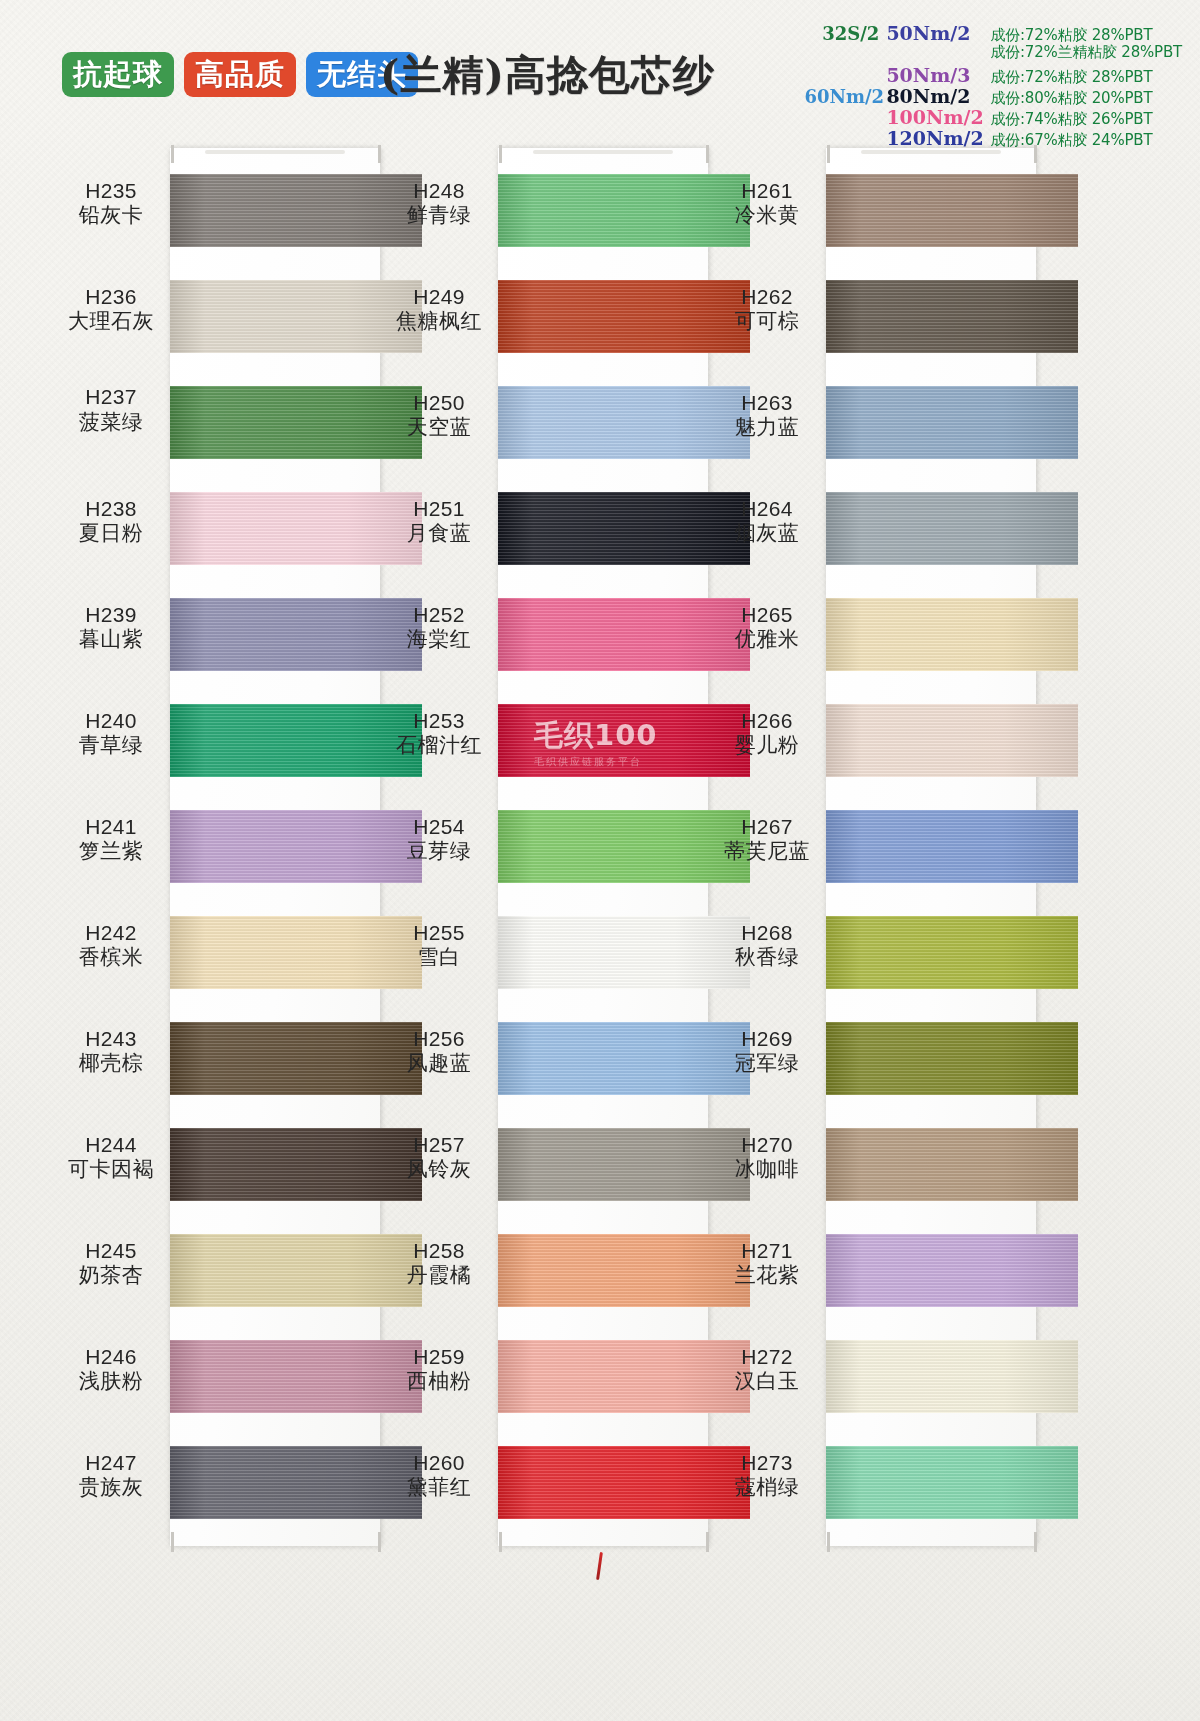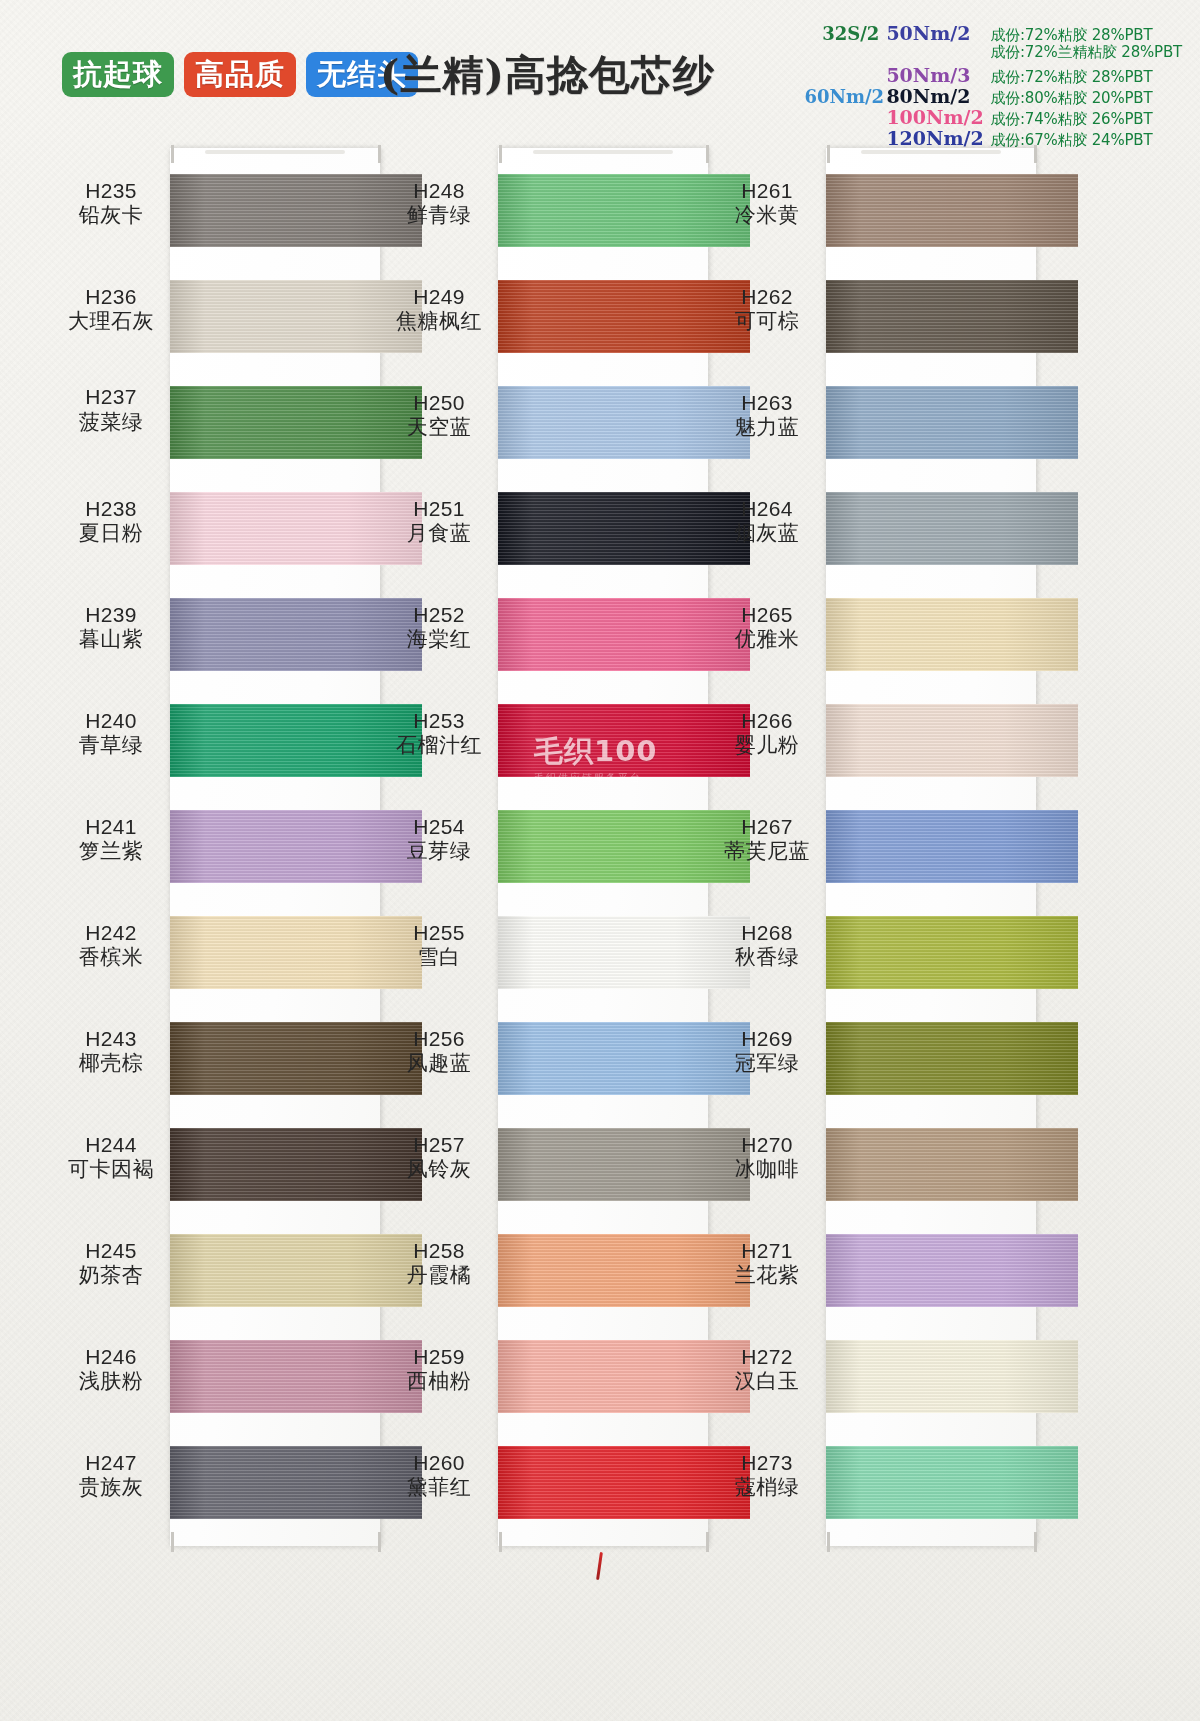--- a/index.html
+++ b/index.html
@@ -238,21 +238,20 @@
     opacity: 0.75;
   }
   .wm-main {
     font-family: "DejaVu Sans", "Liberation Sans", sans-serif;
     font-size: 29px;
     font-weight: bold;
     color: rgba(255,255,255,0.93);
     letter-spacing: 1px;
     line-height: 1;
     text-shadow: 0 1px 2px rgba(0,0,0,0.12);
-    margin-top: 16px;
   }
   .wm-sub {
     margin-top: 5px;
     font-family: "DejaVu Sans", "Liberation Sans", sans-serif;
     font-size: 10px;
     color: rgba(255,255,255,0.55);
     letter-spacing: 2px;
   }
 
   

